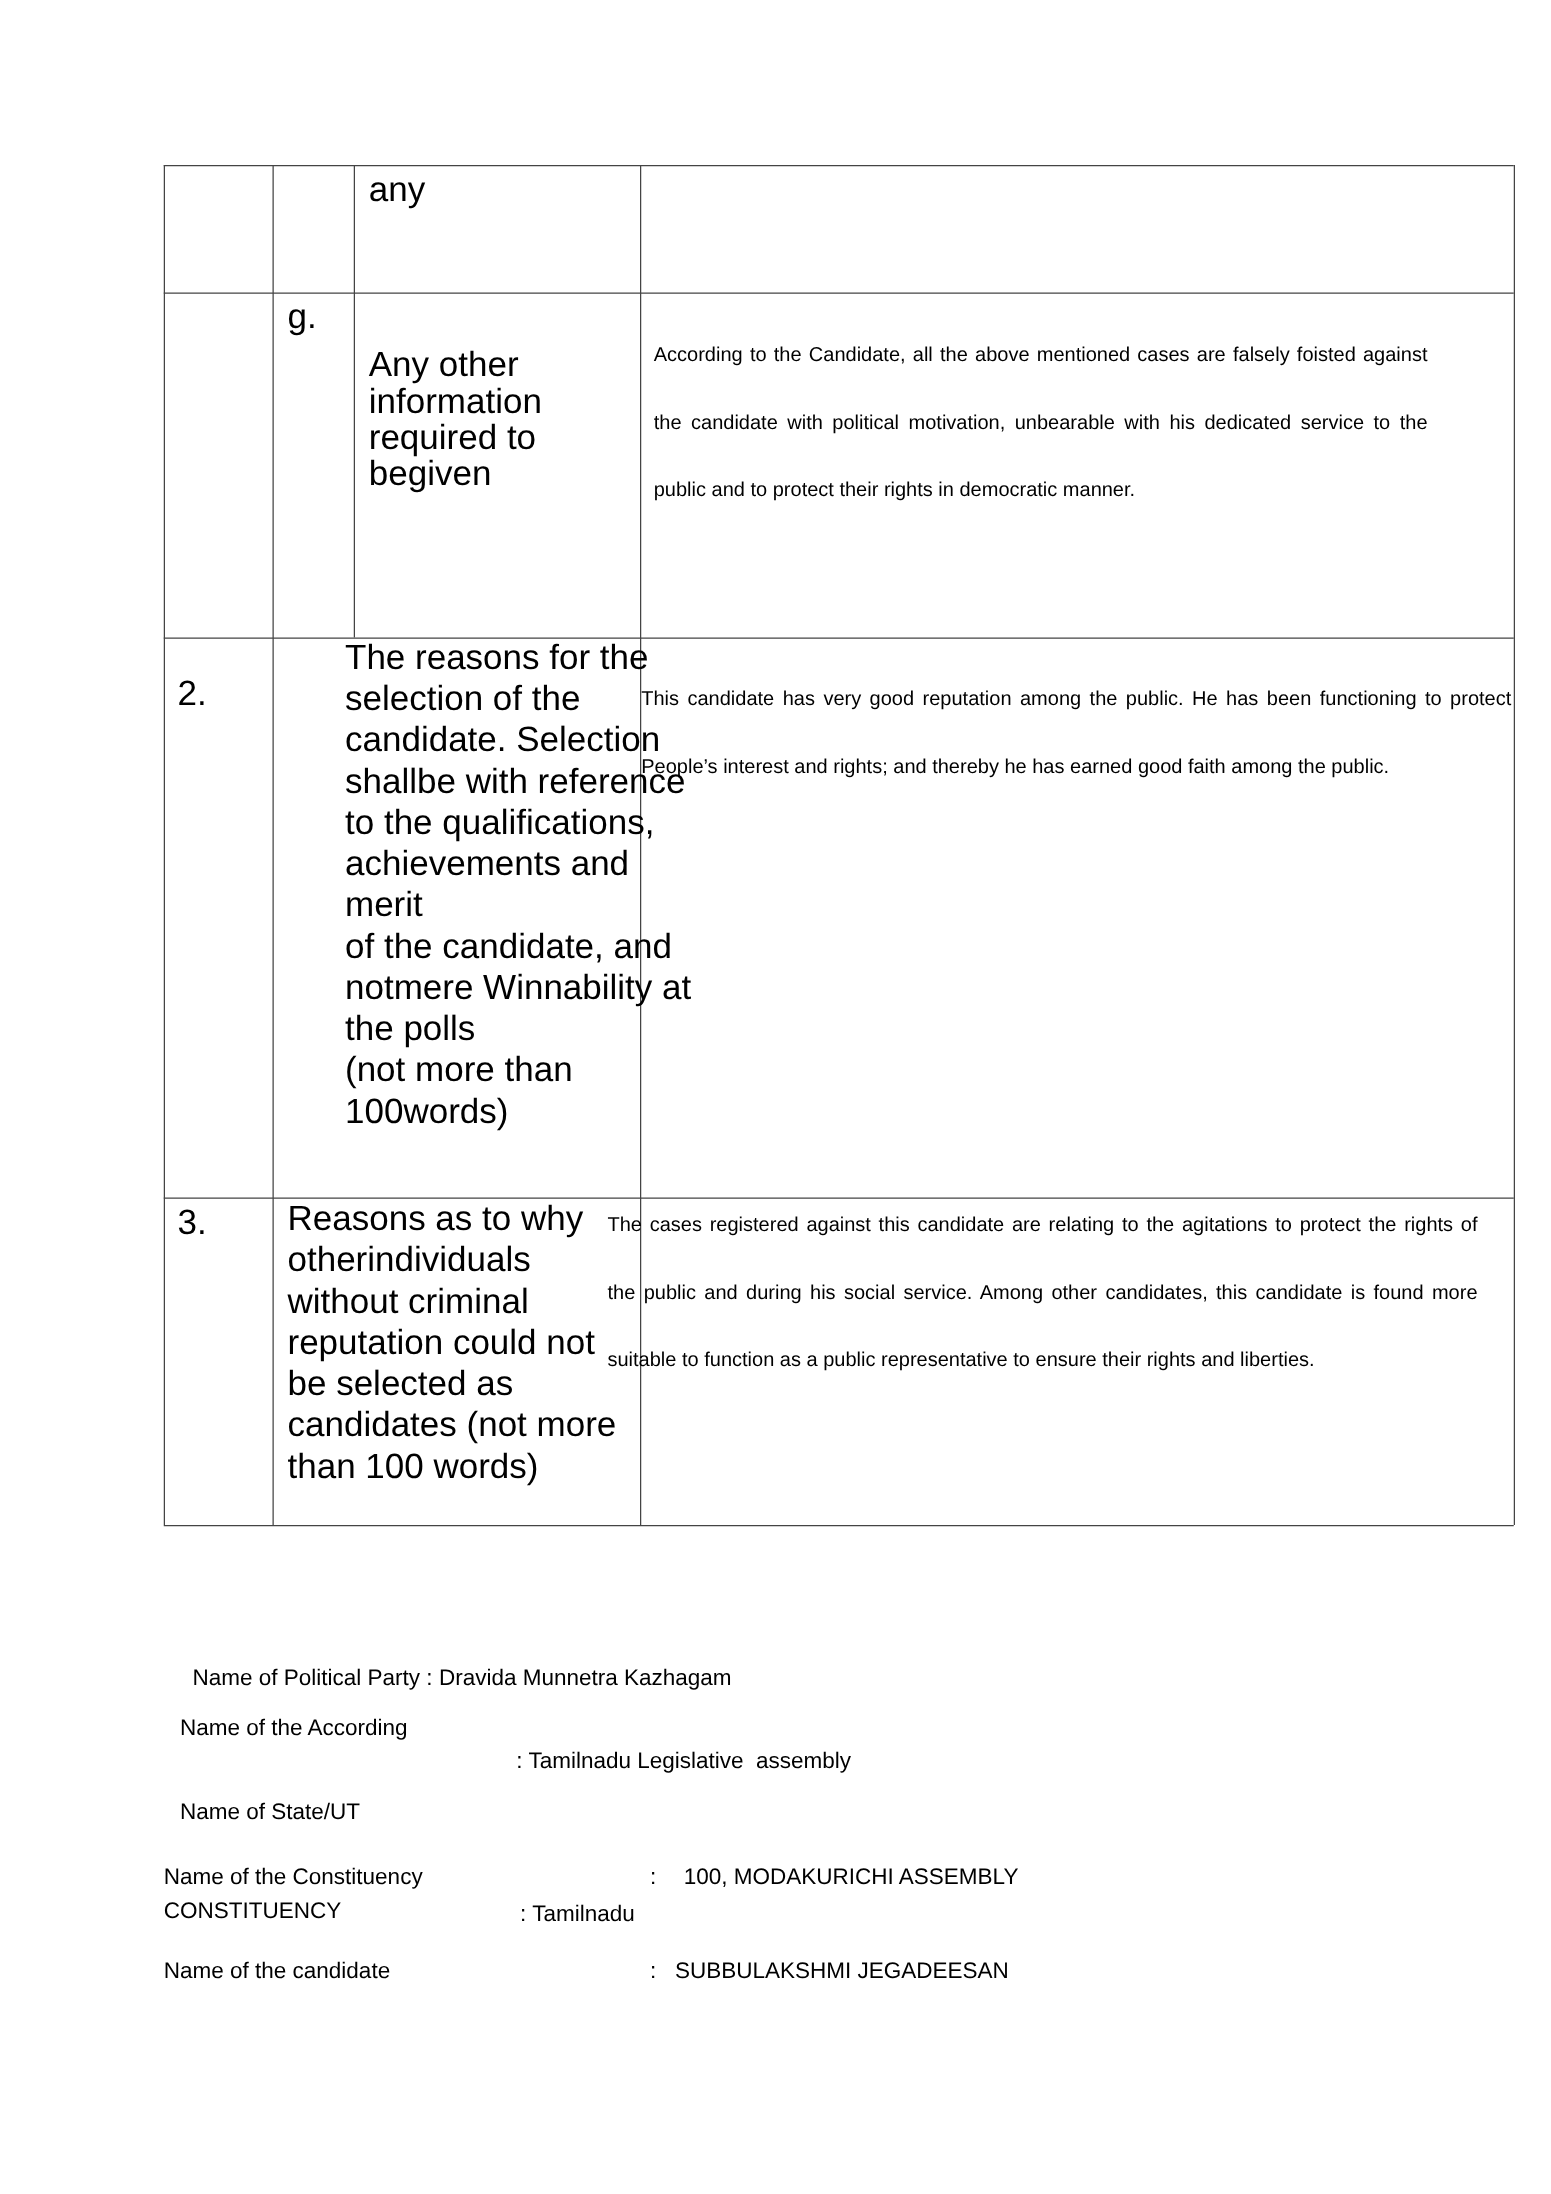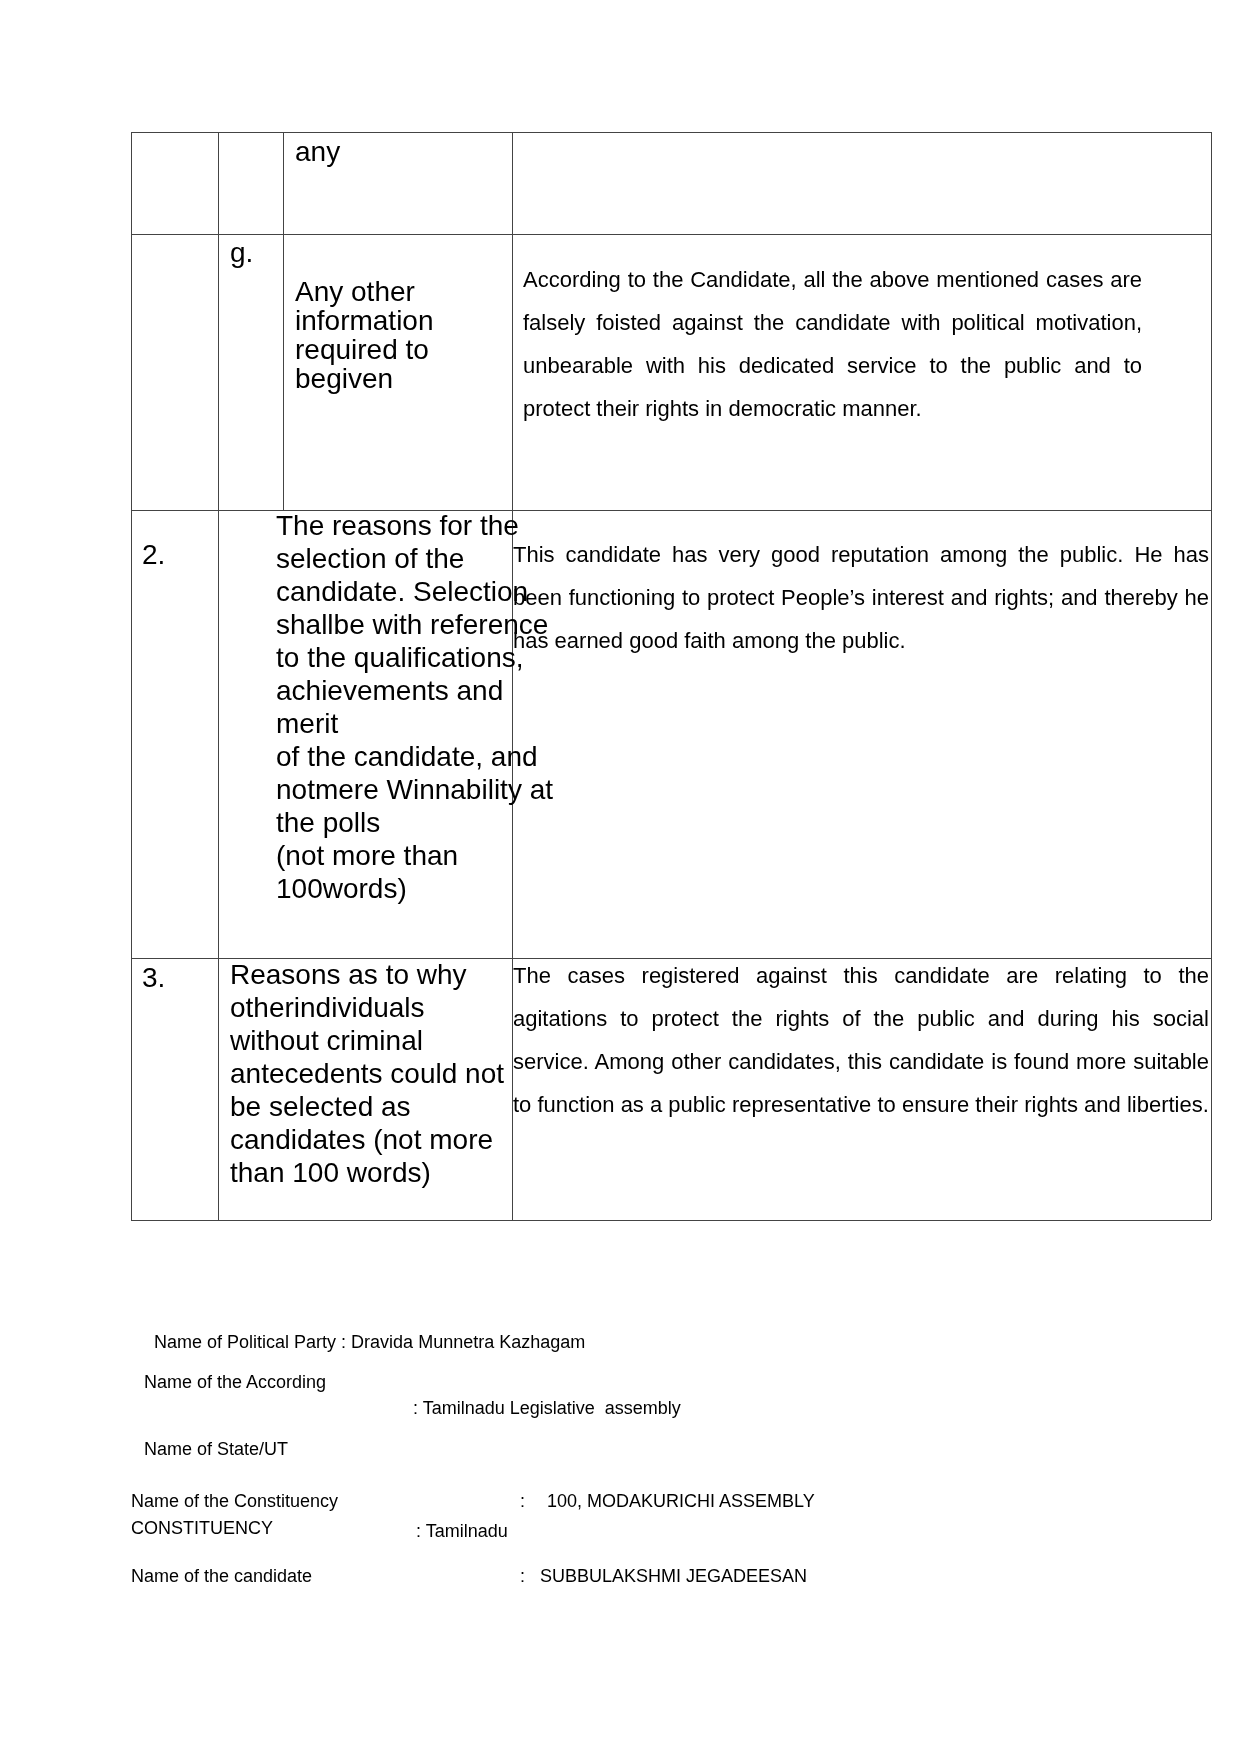--- a/index.html
+++ b/index.html
@@ -3,21 +3,21 @@
 <meta charset="utf-8">
 <style>
   html, body { margin: 0; padding: 0; background: #ffffff; }
   body { width: 1241px; height: 1755px; position: relative; overflow: hidden;
          font-family: "Liberation Sans", sans-serif; color: #000; }
   .tbl { position: absolute; left: 131px; top: 132px; width: 1080px; height: 1088px; }
   .hline { position: absolute; height: 0; border-top: 1.5px solid #444; }
   .vline { position: absolute; width: 0; border-left: 1.5px solid #444; }
   .txt { position: absolute; font-size: 28px; line-height: 29px; white-space: pre-line; }
   .txt.sp33 { line-height: 33px; }
-  .just { position: absolute; font-size: 22px; line-height: 43px; text-align: justify; text-align-last: left; }
+  .just { position: absolute; font-size: 16px; line-height: 54px; text-align: justify; text-align-last: left; }
   .foot { position: absolute; font-size: 18px; line-height: 26px; white-space: pre; }
 </style>
 </head>
 <body>
 
 <div class="tbl">
 
   <div class="hline" style="left:0; top:0; width:1080px;"></div>
   <div class="hline" style="left:0; top:102px; width:1080px;"></div>
   <div class="hline" style="left:0; top:378px; width:1080px;"></div>
@@ -51,25 +51,25 @@
 notmere Winnability at
 the polls
  (not more than
 100words)</div>
 <div class="just" style="left:513px; top:533px; width:696px;">This candidate has very good reputation among the public. He has been functioning to protect People’s interest and rights; and thereby he has earned good faith among the public.</div>
 
 <div class="txt" style="left:142px; top:963px;">3.</div>
 <div class="txt sp33" style="left:230px; top:958px; width:280px;">Reasons as to why
 otherindividuals
 without criminal
-antecedents could not
+reputation could not
 be selected as
 candidates (not more
 than 100 words)</div>
-<div class="just" style="left:513px; top:954px; width:696px;"> The cases registered against this candidate are relating to the agitations to protect the rights of the public and during his social service. Among other candidates, this candidate is found more suitable to function as a public representative to ensure their rights and liberties.</div>
+<div class="just" style="left:486px; top:954px; width:696px;"> The cases registered against this candidate are relating to the agitations to protect the rights of the public and during his social service. Among other candidates, this candidate is found more suitable to function as a public representative to ensure their rights and liberties.</div>
 
 <div class="foot" style="left:144px; top:1303px;">
   <span>Name of Political Party</span><span> : </span><span>Dravida Munnetra Kazhagam</span>
 </div>
 
 <div class="foot" style="left:144px; top:1369px;">Name of the According</div>
 <div class="foot" style="left:403px; top:1369px;">
   <span>: </span><span>Tamilnadu Legislative  assembly</span>
 </div>
 

